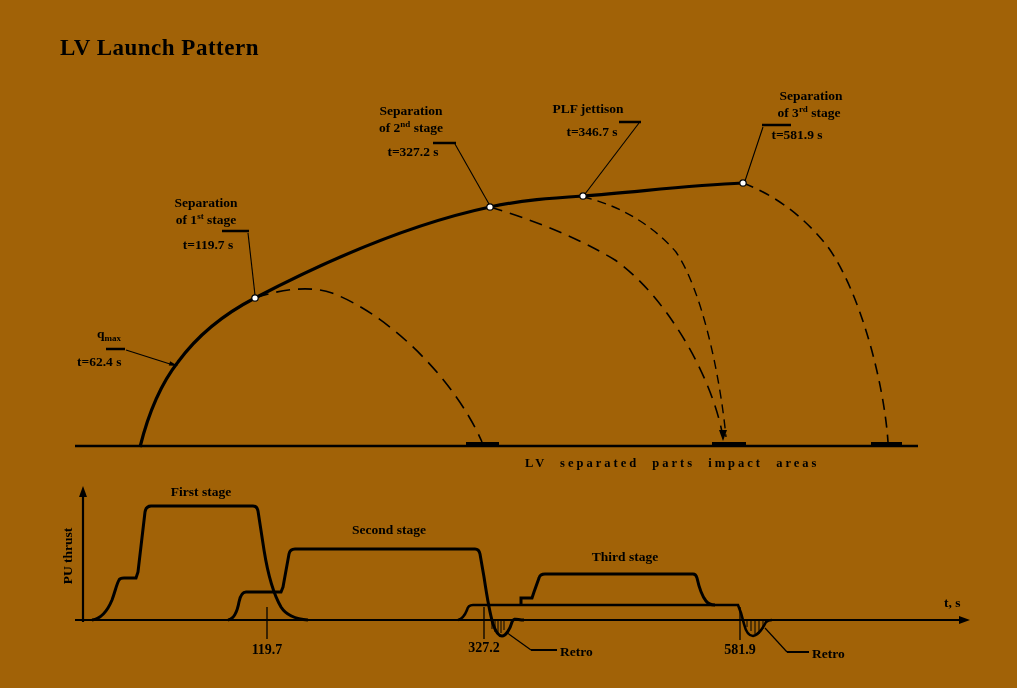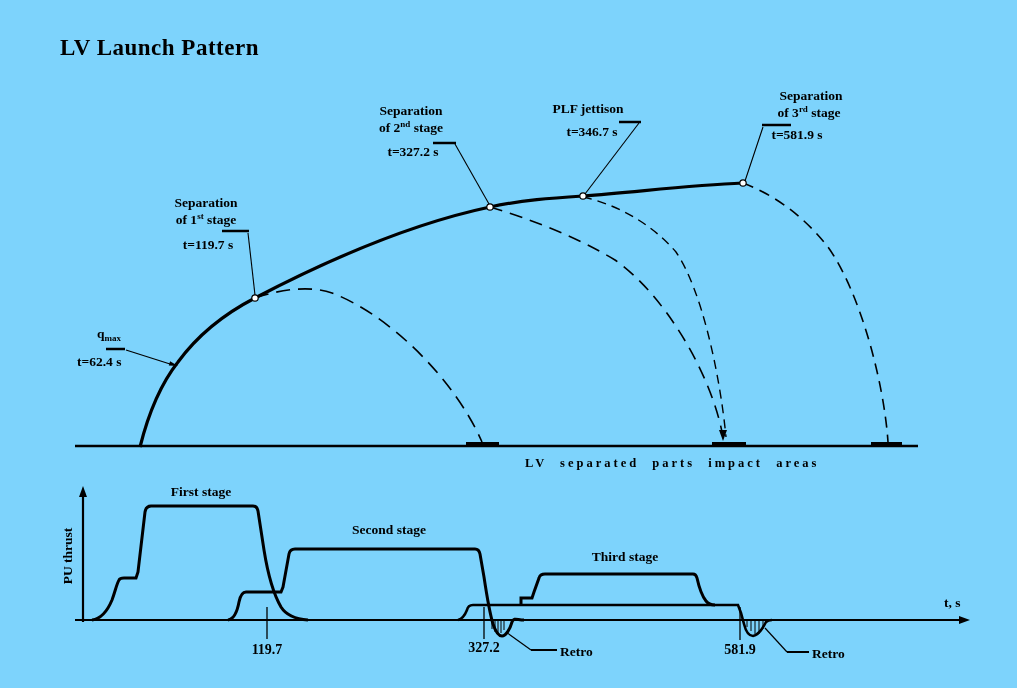--- a/index.html
+++ b/index.html
@@ -1,16 +1,16 @@
 <!DOCTYPE html>
 <html><head>
 <meta charset="utf-8">
 <style>
   html,body{margin:0;padding:0;background:#ffffff;}
-  .page{position:relative;width:1017px;height:688px;background:#7dd3fc;overflow:hidden;
+  .page{position:relative;width:1017px;height:688px;background:#a16207;overflow:hidden;
         font-family:"Liberation Serif","DejaVu Serif",serif;text-decoration:underline;}
   svg text{fill:#000;font-family:"Liberation Serif","DejaVu Serif",serif;}
   .lbl{font-size:13.5px;font-weight:bold;}
   .sup{font-size:9px;font-weight:bold;}
   .tick{font-size:14px;font-weight:bold;}
   .title{font-size:23px;font-weight:bold;letter-spacing:.5px;}
   .caption{font-size:12.5px;font-weight:bold;letter-spacing:3px;word-spacing:7px;}
   .stroke{stroke:#000;fill:none;}
 </style>
 </head>

